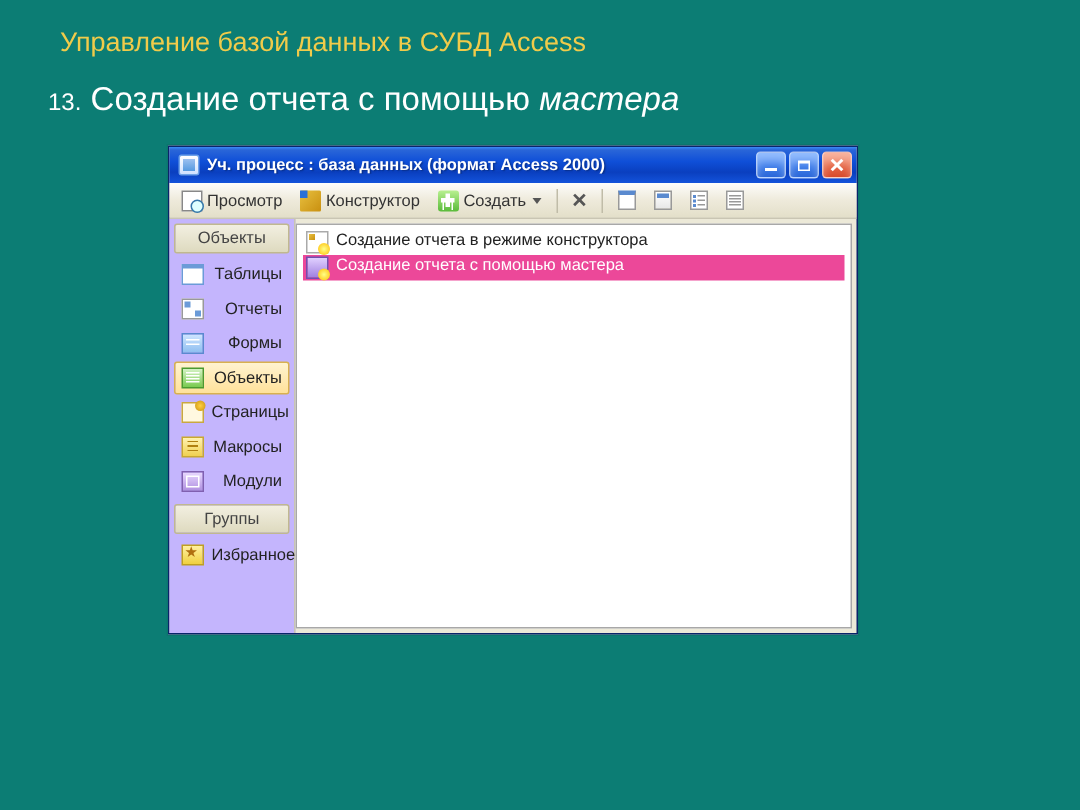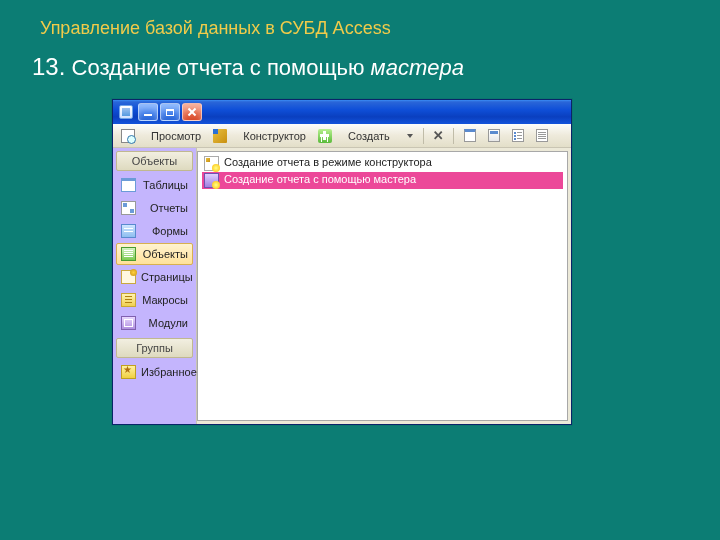--- a/index.html
+++ b/index.html
@@ -18,21 +18,21 @@
     margin: 18px 0 14px 40px;
     font-family: Arial, sans-serif;
   }
   .slide-subtitle {
     color: #fff;
     font-size: 22px;
     margin: 0 0 18px 32px;
     font-family: Arial, sans-serif;
     font-weight: 400;
   }
-  .slide-subtitle .num { font-size: 24px; }
+  .slide-subtitle .num { font-size: 16px; }
   .slide-subtitle .ital { font-style: italic; }
 
   
   .win {
     width: 460px;
     margin-left: 112px;
     border: 1px solid #0a246a;
     background: #ece9d8;
     font-size: 11px;
     box-shadow: 0 0 0 1px rgba(0,0,0,.05);
@@ -76,21 +76,21 @@
   .win-btn.close span::before{transform:rotate(45deg);} .win-btn.close span::after{transform:rotate(-45deg);}
 
   .toolbar {
     height:24px;
     background: linear-gradient(#fdfdfb,#eeeadb 50%,#e3dfc9);
     border-bottom:1px solid #c9c5b3;
     display:flex; align-items:center;
     padding:0 4px; gap:4px;
     color:#333;
   }
-  .tb-item { display:flex; align-items:center; gap:16px; padding:2px 3px; border:1px solid transparent; border-radius:2px;}
+  .tb-item { display:flex; align-items:center; gap:3px; padding:2px 3px; border:1px solid transparent; border-radius:2px;}
   .tb-sep{ width:1px;height:16px;background:#c0bca8;margin:0 2px;}
   .tb-ico{ width:14px;height:14px;display:inline-block;}
   .ico-preview{ background:#fff;border:1px solid #888;position:relative;}
   .ico-preview::after{content:"";position:absolute;right:-2px;bottom:-2px;width:7px;height:7px;border:1px solid #37a;border-radius:50%;background:#dff;}
   .ico-design{ background:linear-gradient(135deg,#e8c040,#c99010);border-radius:1px;position:relative;}
   .ico-design::after{content:"";position:absolute;left:0;top:0;width:5px;height:5px;background:#2a70d6;}
   .ico-new{ background:linear-gradient(#b8f090,#5abb3a);border-radius:2px;position:relative;}
   .ico-new::after{content:"";position:absolute;left:5px;top:2px;width:3px;height:9px;background:#fff;box-shadow:-3px 3px 0 -1px #fff,3px 3px 0 -1px #fff;}
   .ico-new::before{content:"";position:absolute;left:2px;top:5px;width:9px;height:3px;background:#fff;}
   .tb-x{ font-size:13px;color:#555;font-weight:bold;padding:0 3px;}
@@ -175,20 +175,21 @@
 
 <div class="slide-title">Управление базой данных в СУБД Access</div>
 <div class="slide-subtitle">
   <span class="num">13.</span>
   <span>Создание отчета с помощью </span><span class="ital">мастера</span>
 </div>
 
 <div class="win">
   <div class="titlebar">
     <span class="t-icon"></span>
+    <span class="t-text">Уч. процесс : база данных (формат Access 2000)</span>
     <div class="win-btns">
       <div class="win-btn min">
           <span></span>
         </div>
       <div class="win-btn max">
           <span></span>
         </div>
       <div class="win-btn close">
           <span></span>
         </div>

